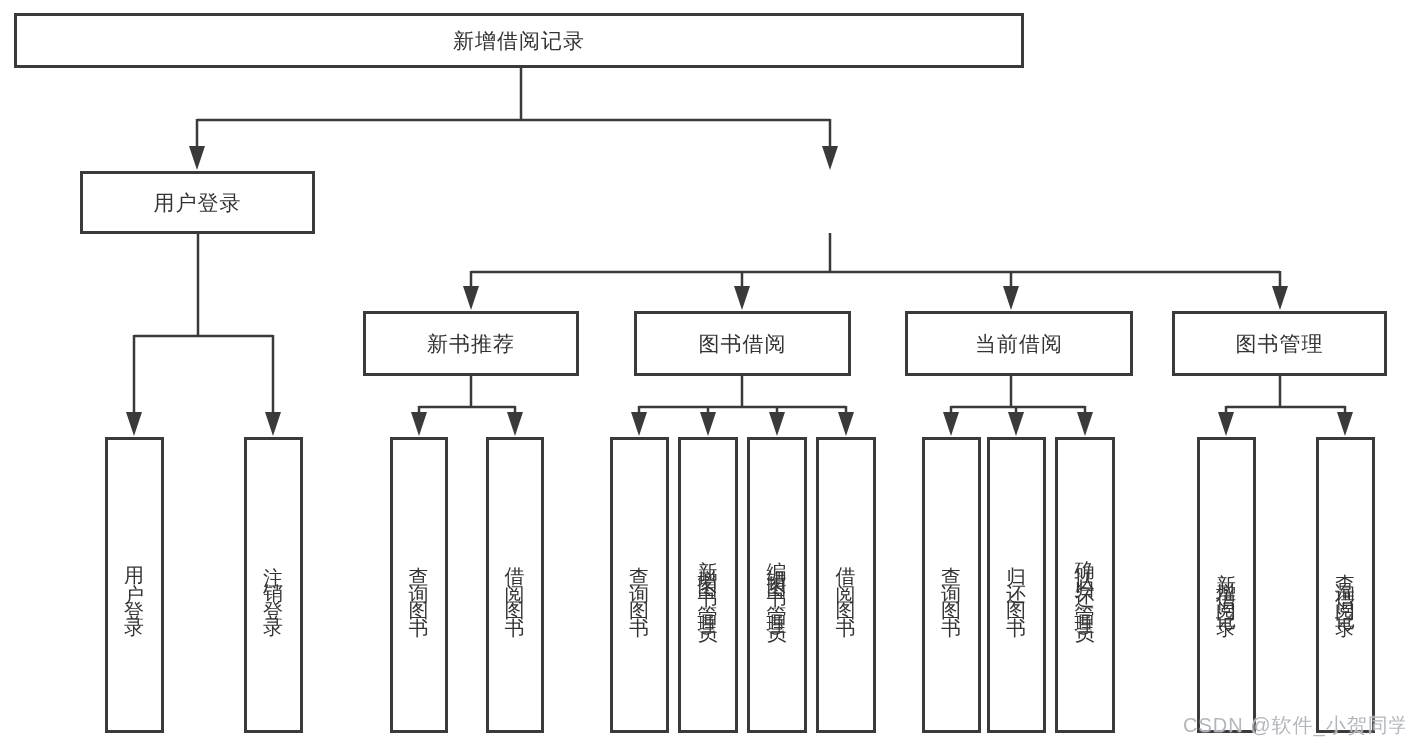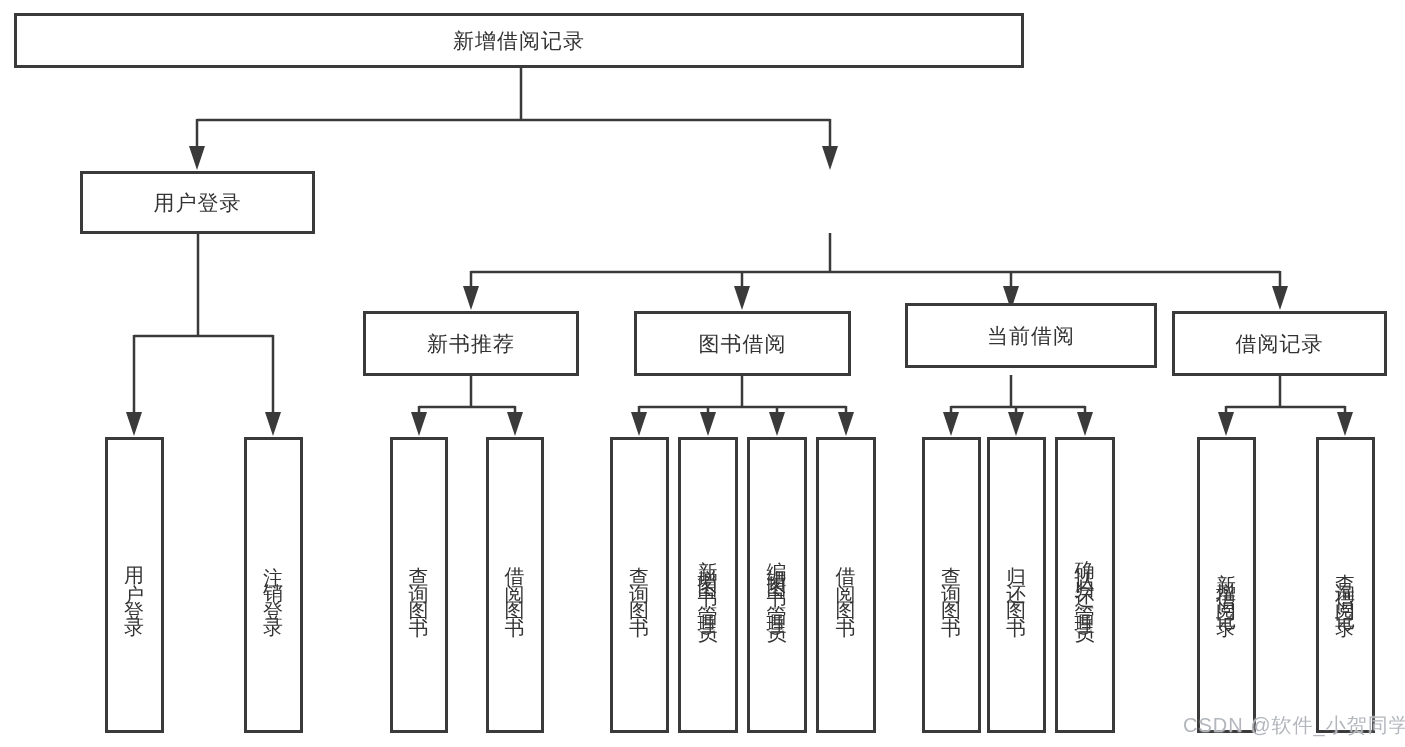--- a/index.html
+++ b/index.html
@@ -67,25 +67,25 @@
   <div class="box" style="left:80px;top:171px;width:235px;height:63px">
     <span class="hlabel">用户登录</span>
   </div>
 
   <div class="box" style="left:634px;top:311px;width:217px;height:65px">
     <span class="hlabel">图书借阅</span>
   </div>
   <div class="box" style="left:363px;top:311px;width:216px;height:65px">
     <span class="hlabel">新书推荐</span>
   </div>
-  <div class="box" style="left:905px;top:303px;width:252px;height:65px">
+  <div class="box" style="left:905px;top:311px;width:228px;height:65px">
     <span class="hlabel">当前借阅</span>
   </div>
   <div class="box" style="left:1172px;top:311px;width:215px;height:65px">
-    <span class="hlabel">借阅记录</span>
+    <span class="hlabel">图书管理</span>
   </div>
 
   <div class="box" style="left:105px;top:437px;width:59px;height:296px">
     <span class="vlabel" style="letter-spacing: 0.85em;">用户登录</span>
   </div>
   <div class="box" style="left:244px;top:437px;width:59px;height:296px">
     <span class="vlabel" style="letter-spacing: 0.85em;">注销登录</span>
   </div>
 
   <div class="box" style="left:390px;top:437px;width:58px;height:296px">

